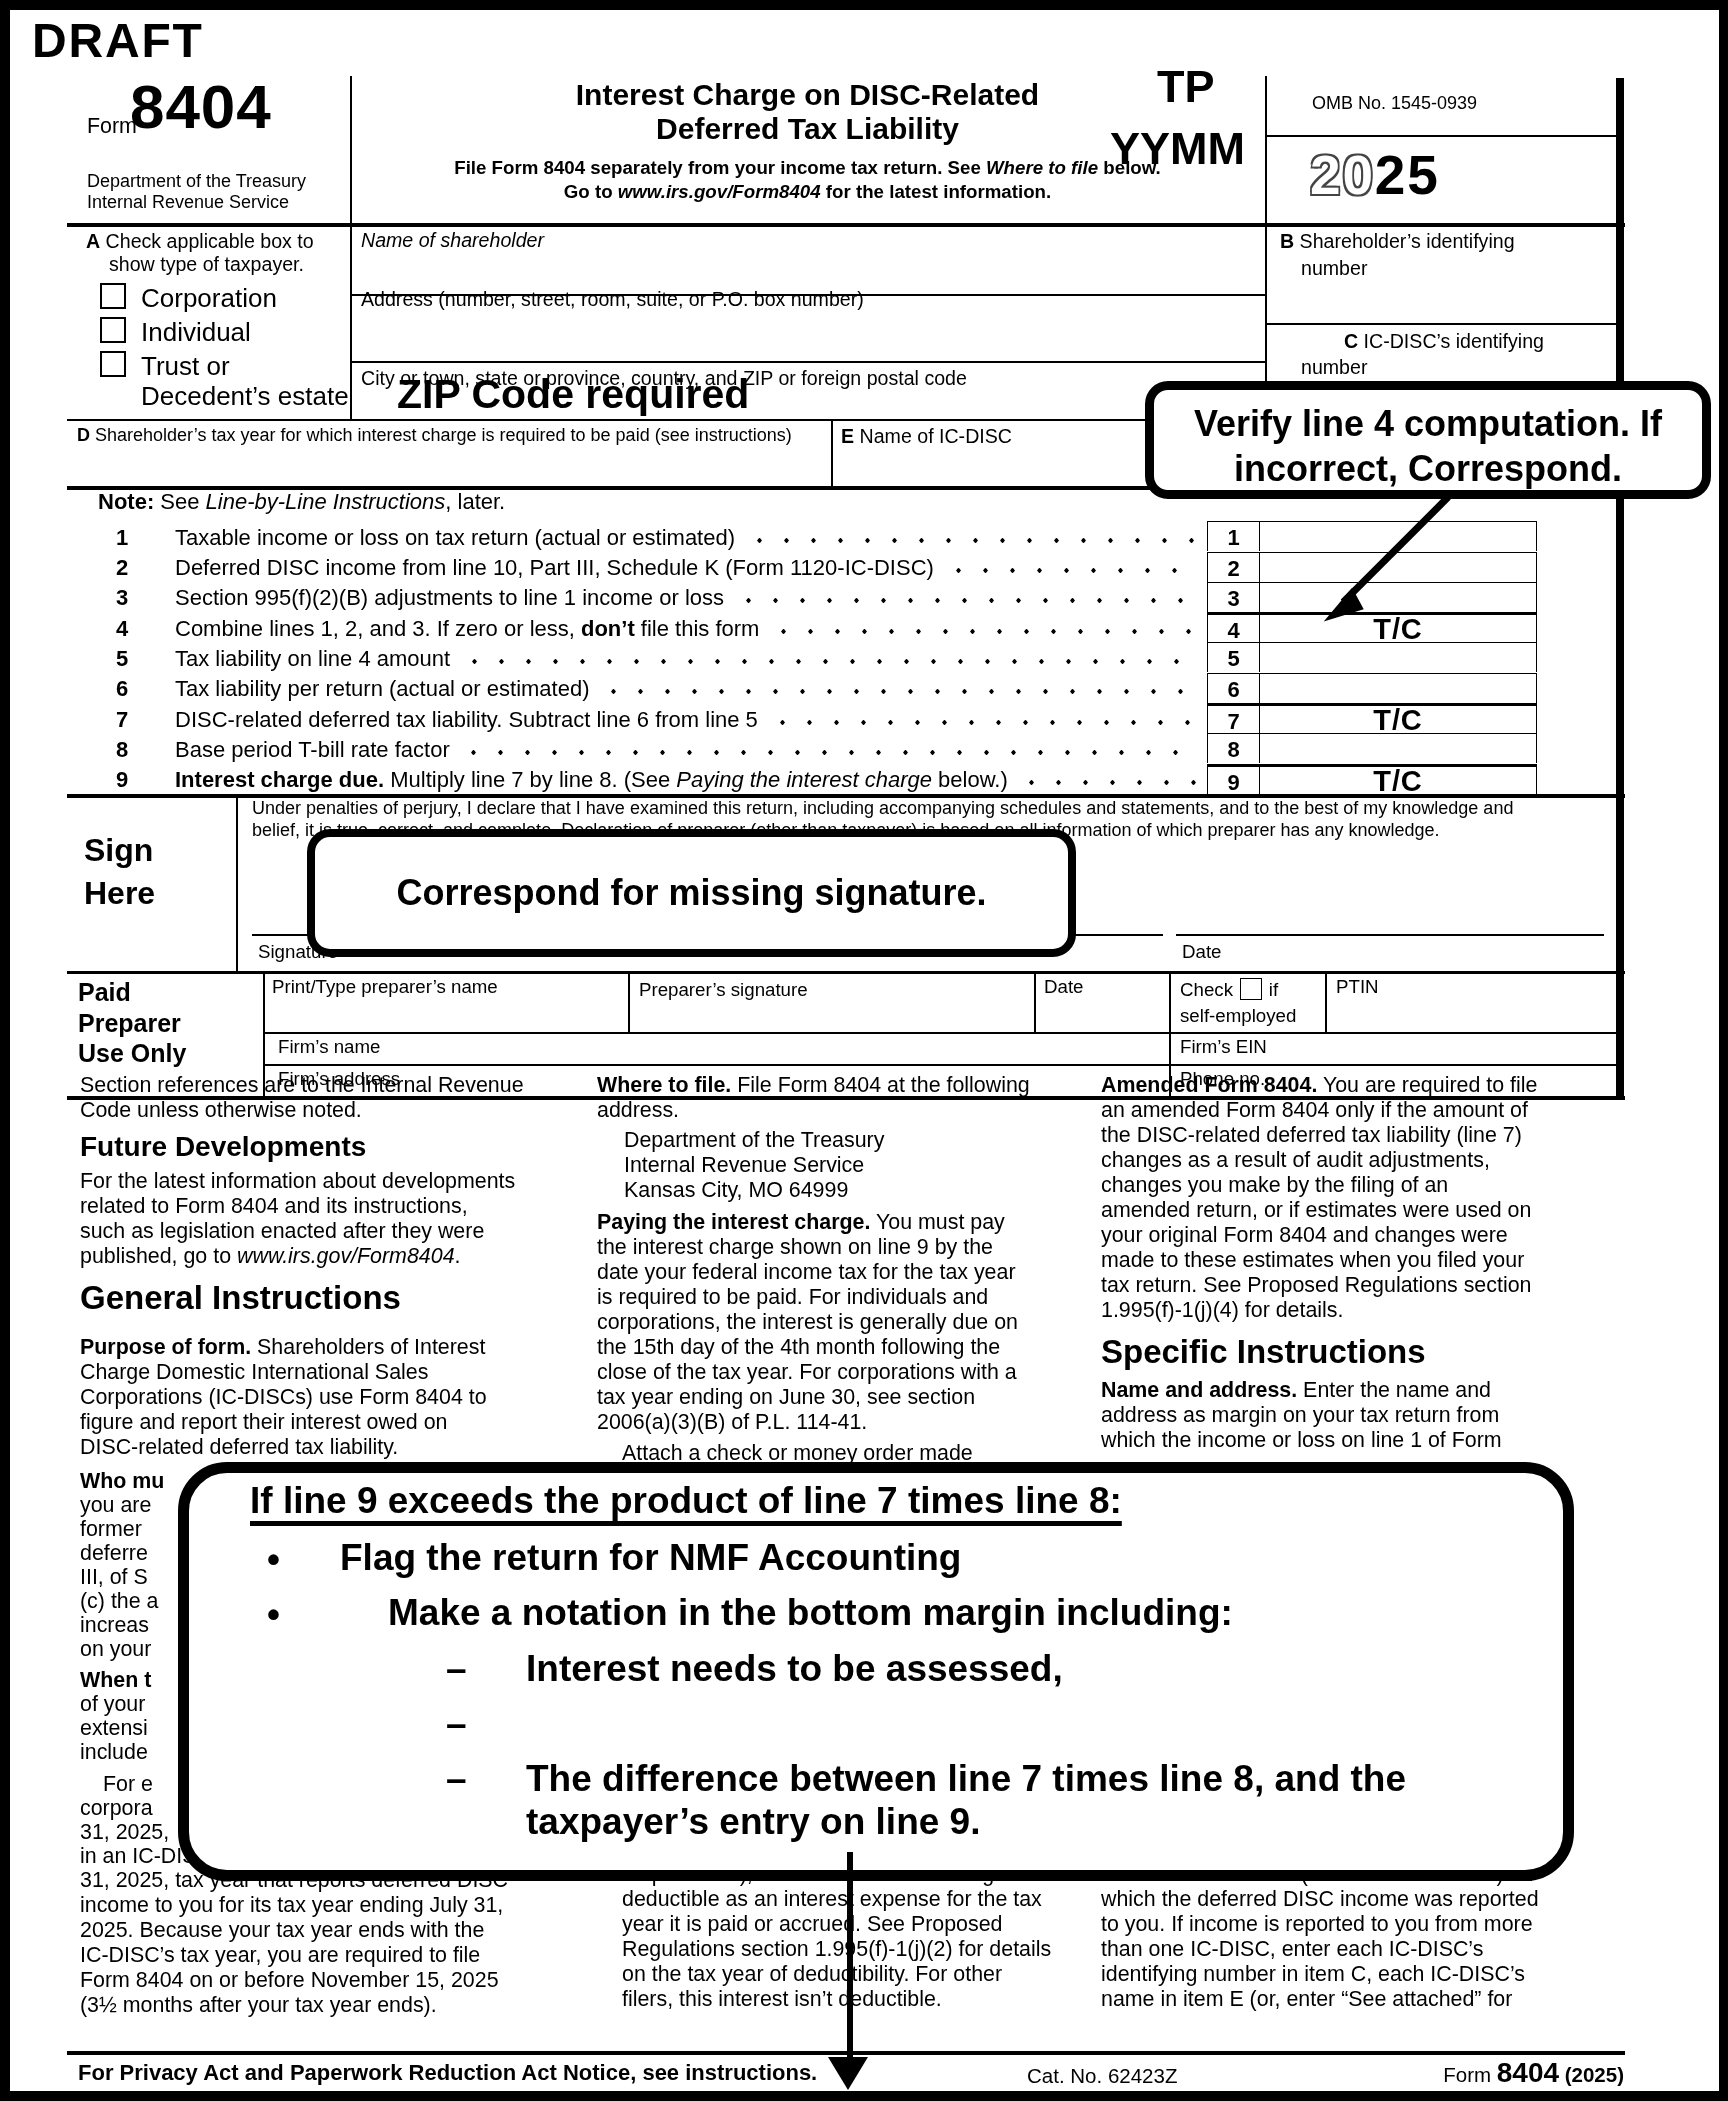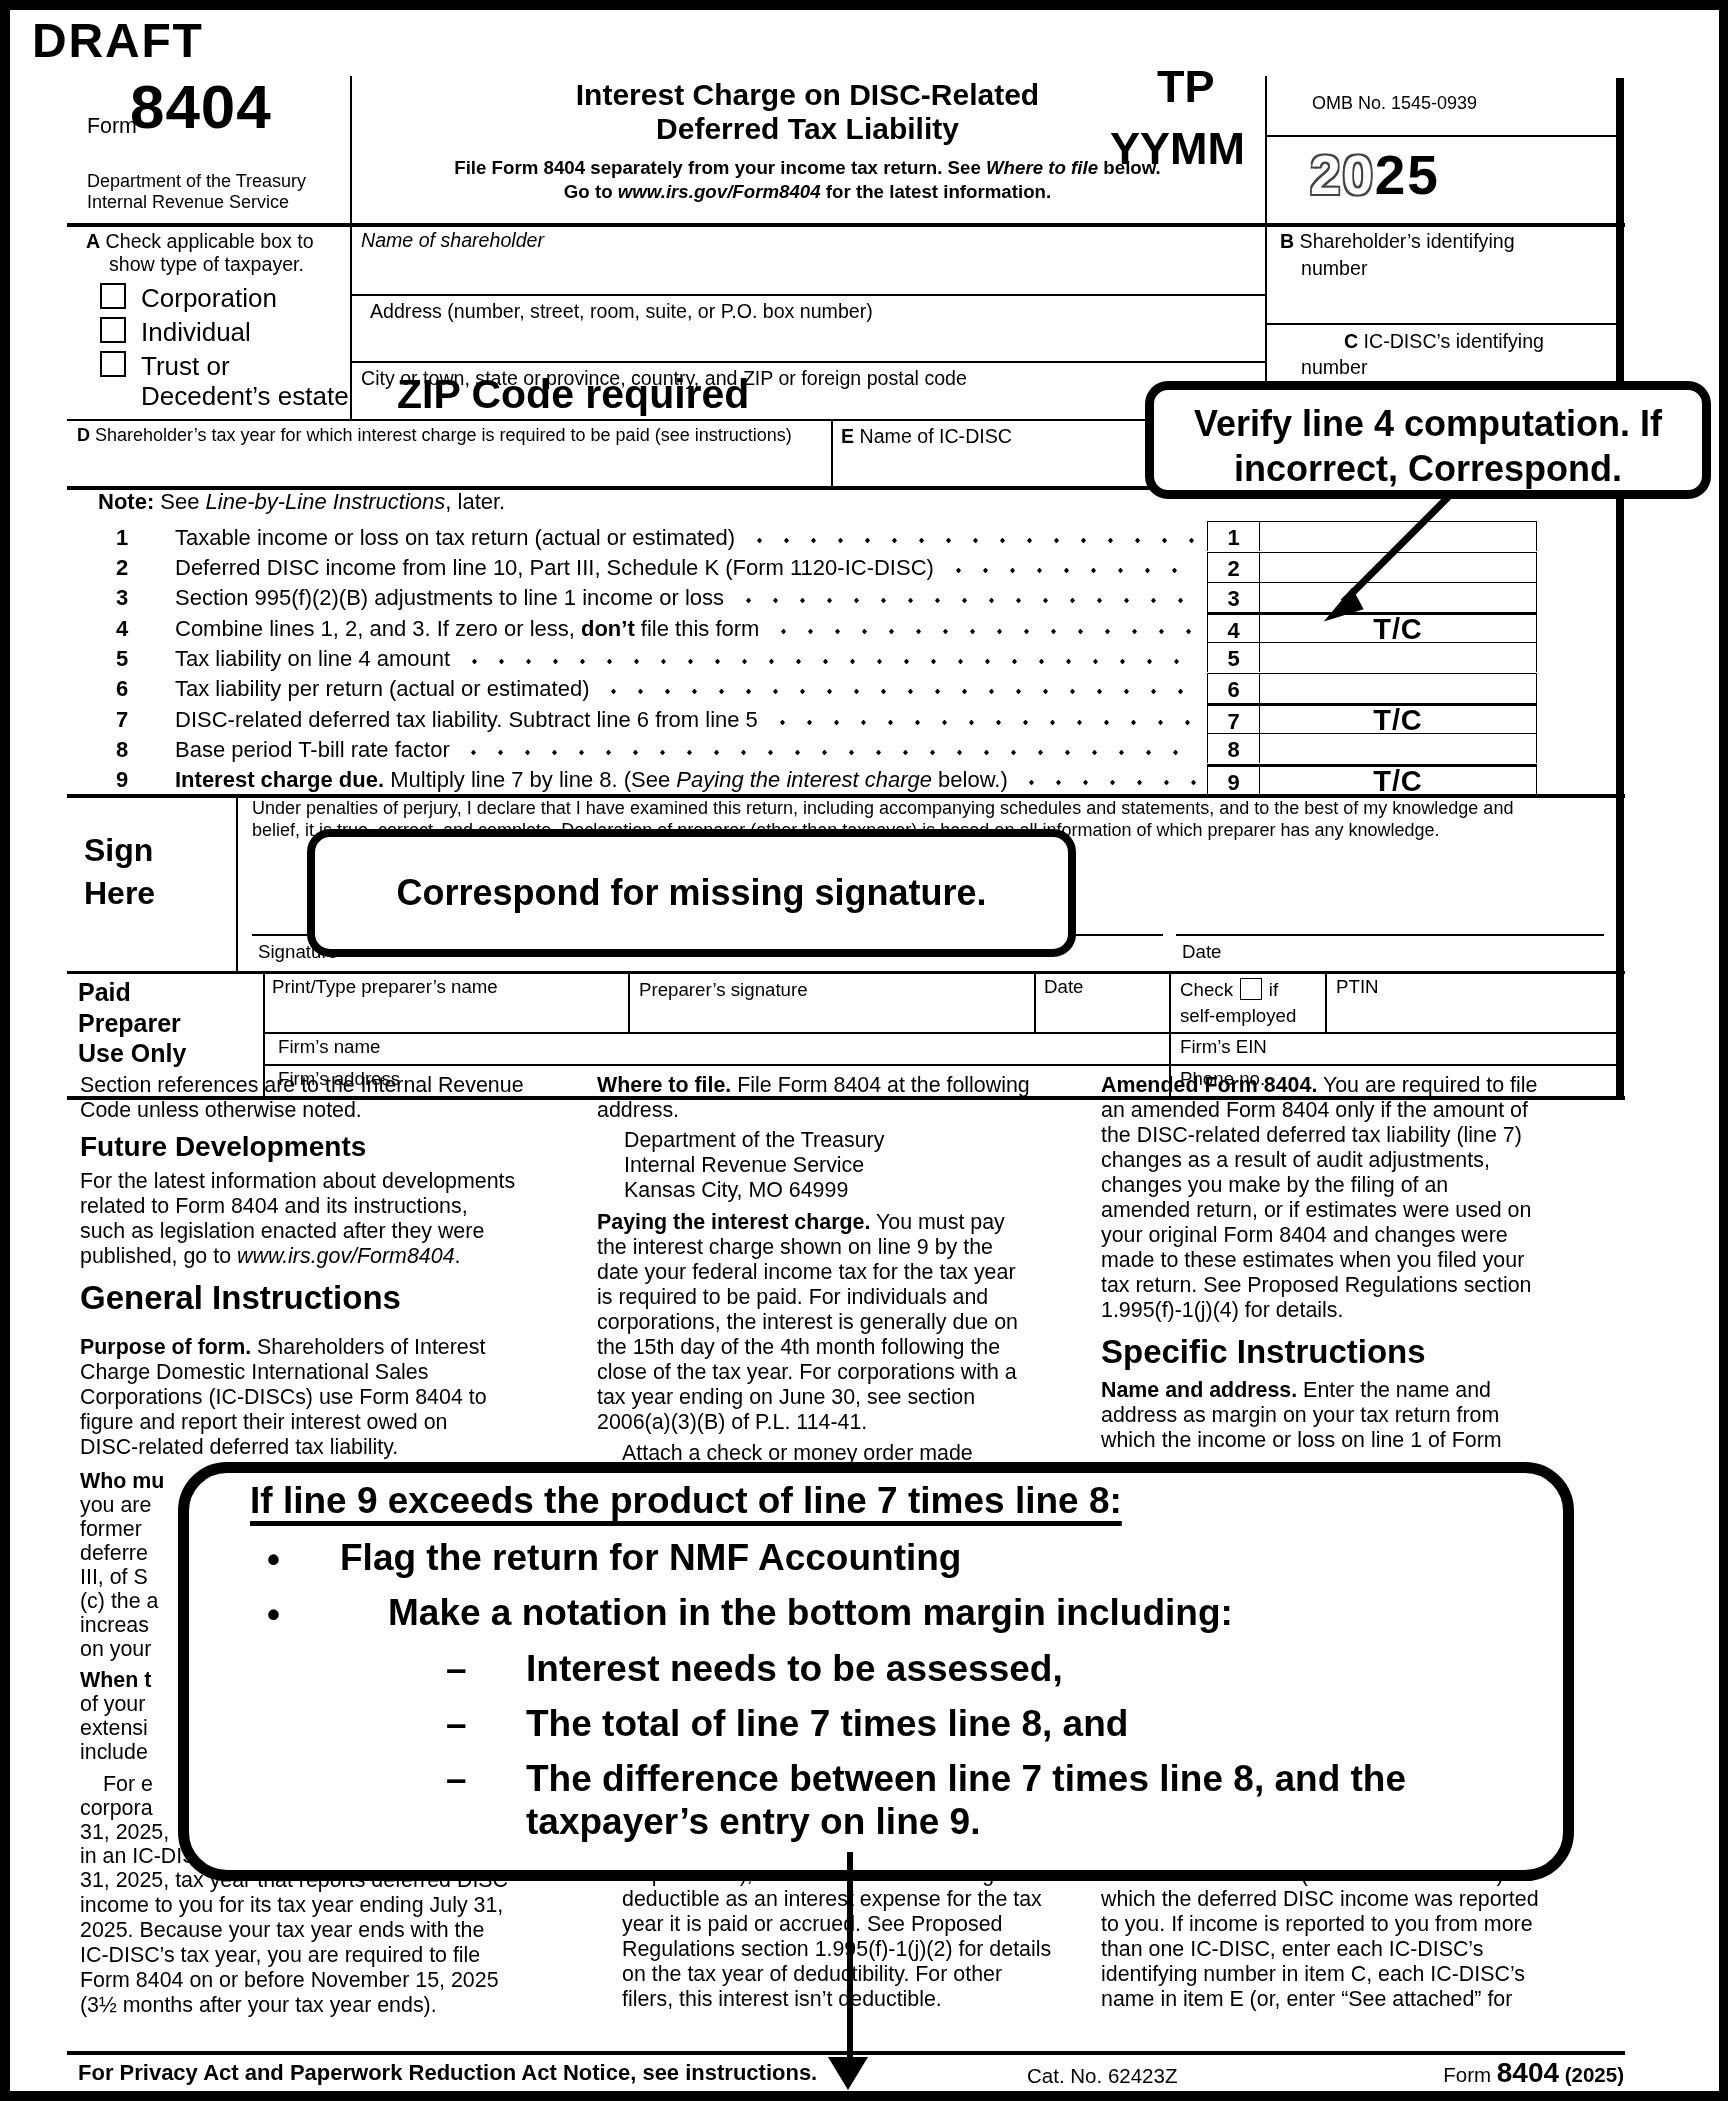--- a/index.html
+++ b/index.html
@@ -134,21 +134,21 @@
   <div class="abs cblbl" style="left:141px;top:283px;">Corporation</div>
   <div class="cbx" style="left:100px;top:317px;"></div>
   <div class="abs cblbl" style="left:141px;top:317px;">Individual</div>
   <div class="cbx" style="left:100px;top:351px;"></div>
   <div class="abs cblbl" style="left:141px;top:351px;">Trust or</div>
   <div class="abs cblbl" style="left:141px;top:381px;">Decedent’s estate</div>
 
   <div class="field" style="left:352px;top:225px;width:912px;height:68px;"></div>
   <div class="abs lbl" style="left:361px;top:229px;font-style:italic;">Name of shareholder</div>
   <div class="field" style="left:352px;top:296px;width:912px;height:63px;"></div>
-  <div class="abs lbl" style="left:361px;top:300px;margin-left:9px;">Address (number, street, room, suite, or P.O. box number)</div>
+  <div class="abs lbl" style="left:361px;top:288px;">Address (number, street, room, suite, or P.O. box number)</div>
   <div class="field" style="left:352px;top:363px;width:912px;height:54px;"></div>
   <div class="abs lbl" style="left:361px;top:367px;">City or town, state or province, country, and ZIP or foreign postal code</div>
   <div class="abs zip">ZIP Code required</div>
 
   <div class="field" style="left:1267px;top:225px;width:348px;height:96px;"></div>
   <div class="abs lbl" style="left:1280px;top:230px;"><b>B</b> Shareholder’s identifying</div>
   <div class="abs lbl" style="left:1301px;top:257px;">number</div>
   <div class="field" style="left:1267px;top:324px;width:348px;height:93px;"></div>
   <div class="abs lbl" style="left:1344px;top:330px;"><b>C</b> IC-DISC’s identifying</div>
   <div class="abs lbl" style="left:1301px;top:356px;">number</div>
@@ -414,21 +414,20 @@
 
   <div class="annot bigbox">
     <div class="bb-line bb-head" style="left:61px;top:7.1px;">If line 9 exceeds the product of line 7 times line 8:</div>
     <div class="bb-line" style="left:78px;top:66px;">•</div>
     <div class="bb-line" style="left:151px;top:64px;">Flag the return for NMF Accounting</div>
     <div class="bb-line" style="left:78px;top:121px;">•</div>
     <div class="bb-line" style="left:151px;top:119px;margin-left:48px;">Make a notation in the bottom margin including:</div>
     <div class="bb-line" style="left:257px;top:175px;">–</div>
     <div class="bb-line" style="left:337px;top:175px;">Interest needs to be assessed,</div>
     <div class="bb-line" style="left:257px;top:230px;">–</div>
-    <div class="bb-line" style="left:337px;top:230px;">The total of line 7 times line 8, and</div>
     <div class="bb-line" style="left:257px;top:285px;">–</div>
     <div class="bb-line" style="left:337px;top:285px;">The difference between line 7 times line 8, and the</div>
     <div class="bb-line" style="left:337px;top:328px;">taxpayer’s entry on line 9.</div>
   </div>
 
   <div class="arrowv"></div>
   <div class="arrowhead"></div>
 
   <div class="abs footpriv">For Privacy Act and Paperwork Reduction Act Notice, see instructions.</div>
   <div class="abs footcat">Cat. No. 62423Z</div>

